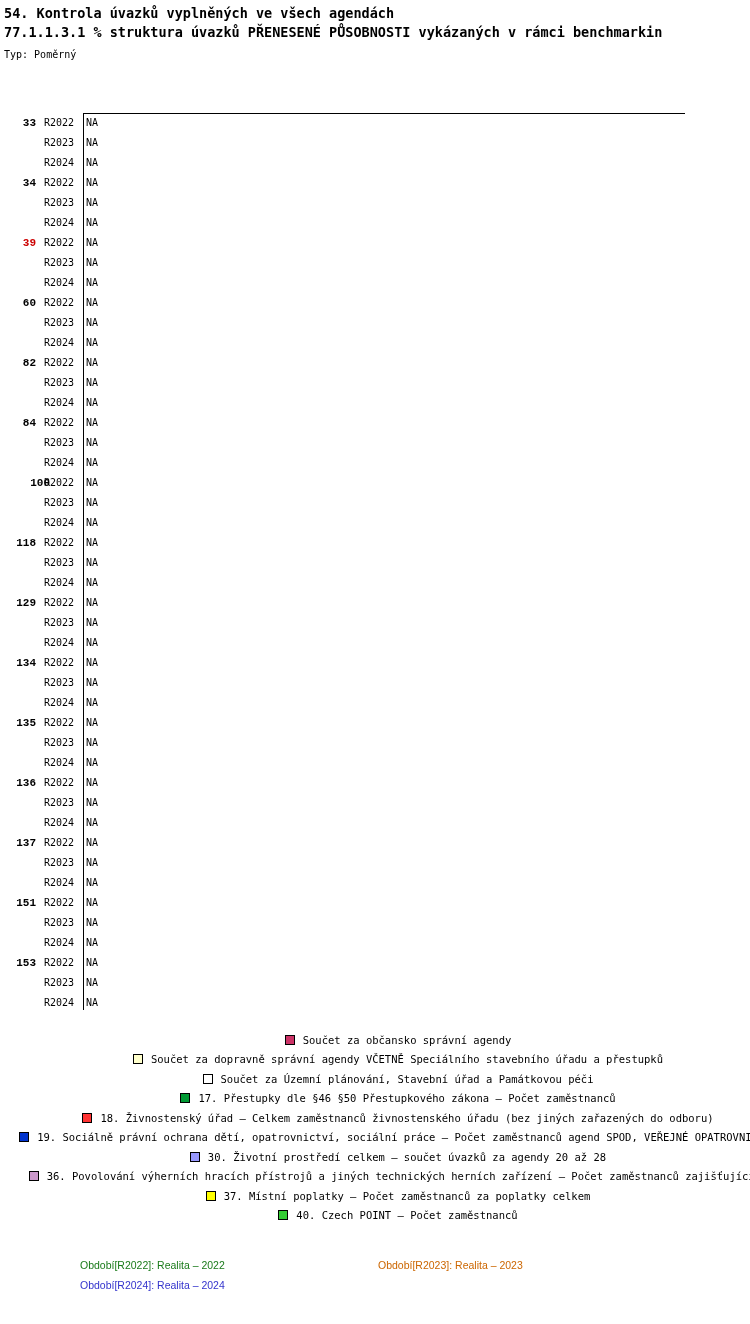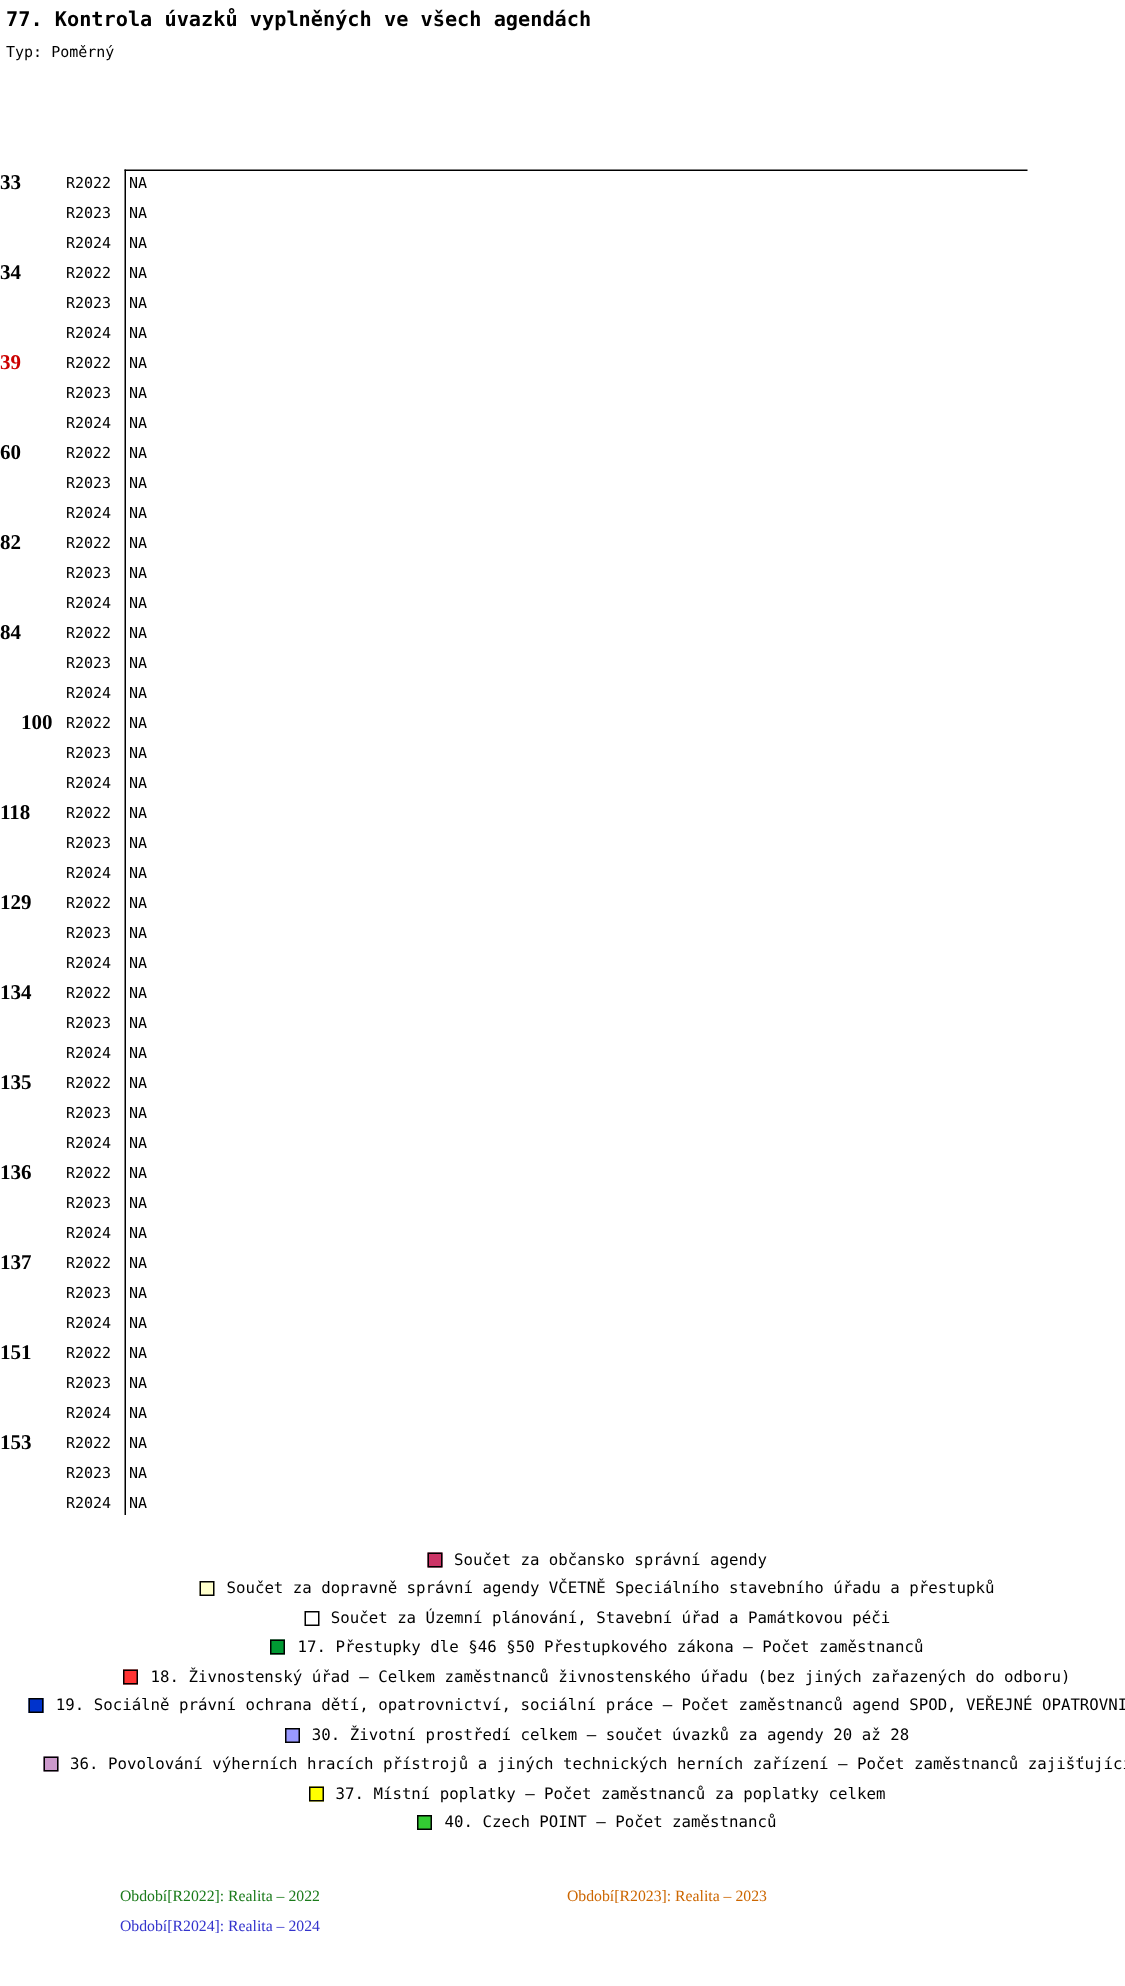--- a/index.html
+++ b/index.html
@@ -66,22 +66,23 @@
   }
   .group {
     position: absolute;
     left: 0;
     width: 750px;
   }
   .group-label {
     position: absolute;
     left: 0;
     width: 36px;
-    font-family: Liberation Serif, serif;
-    font-size: 14px;
+    text-align: right;
+    font-family: Liberation Mono, monospace;
+    font-size: 11px;
     font-weight: bold;
     line-height: 14px;
     color: #000000;
   }
   .group-label.flag {
     color: #cc0000;
   }
   .row {
     position: absolute;
     left: 0;
@@ -141,35 +142,36 @@
     left: 80px;
     top: 1258px;
     width: 670px;
   }
   .footer-row {
     position: relative;
     height: 20px;
   }
   .footer-key {
     position: absolute;
-    font-family: Liberation Serif, serif;
+    font-family: Liberation Sans, sans-serif;
     font-size: 10.5px;
     line-height: 14px;
   }
   .fk-0 { left: 0; color: #1a7a1a; }
   .fk-1 { left: 298px; color: #cc6600; text-align: right; }
   .fk-2 { left: 0; color: #3333cc; }
 </style>
 </head>
 <body>
 
 <div class="page">
 
   <div class="title-block">
-    <div class="title-line">77. Kontrola úvazků vyplněných ve všech agendách</div>
+    <div class="title-line">54. Kontrola úvazků vyplněných ve všech agendách</div>
+    <div class="title-line">77.1.1.3.1 % struktura úvazků PŘENESENÉ PŮSOBNOSTI vykázaných v rámci benchmarkin</div>
     <div class="subtype">Typ: Poměrný</div>
   </div>
 
   <div class="plot">
     <div class="axis-top"></div>
     <div class="axis-left"></div>
     <div id="groups-container">
         <div class="group" style="top: 12px; height: 60px;">
           <div class="group-label" style="top: 0px;">33</div>
           <div class="row" style="top: 0px;">

